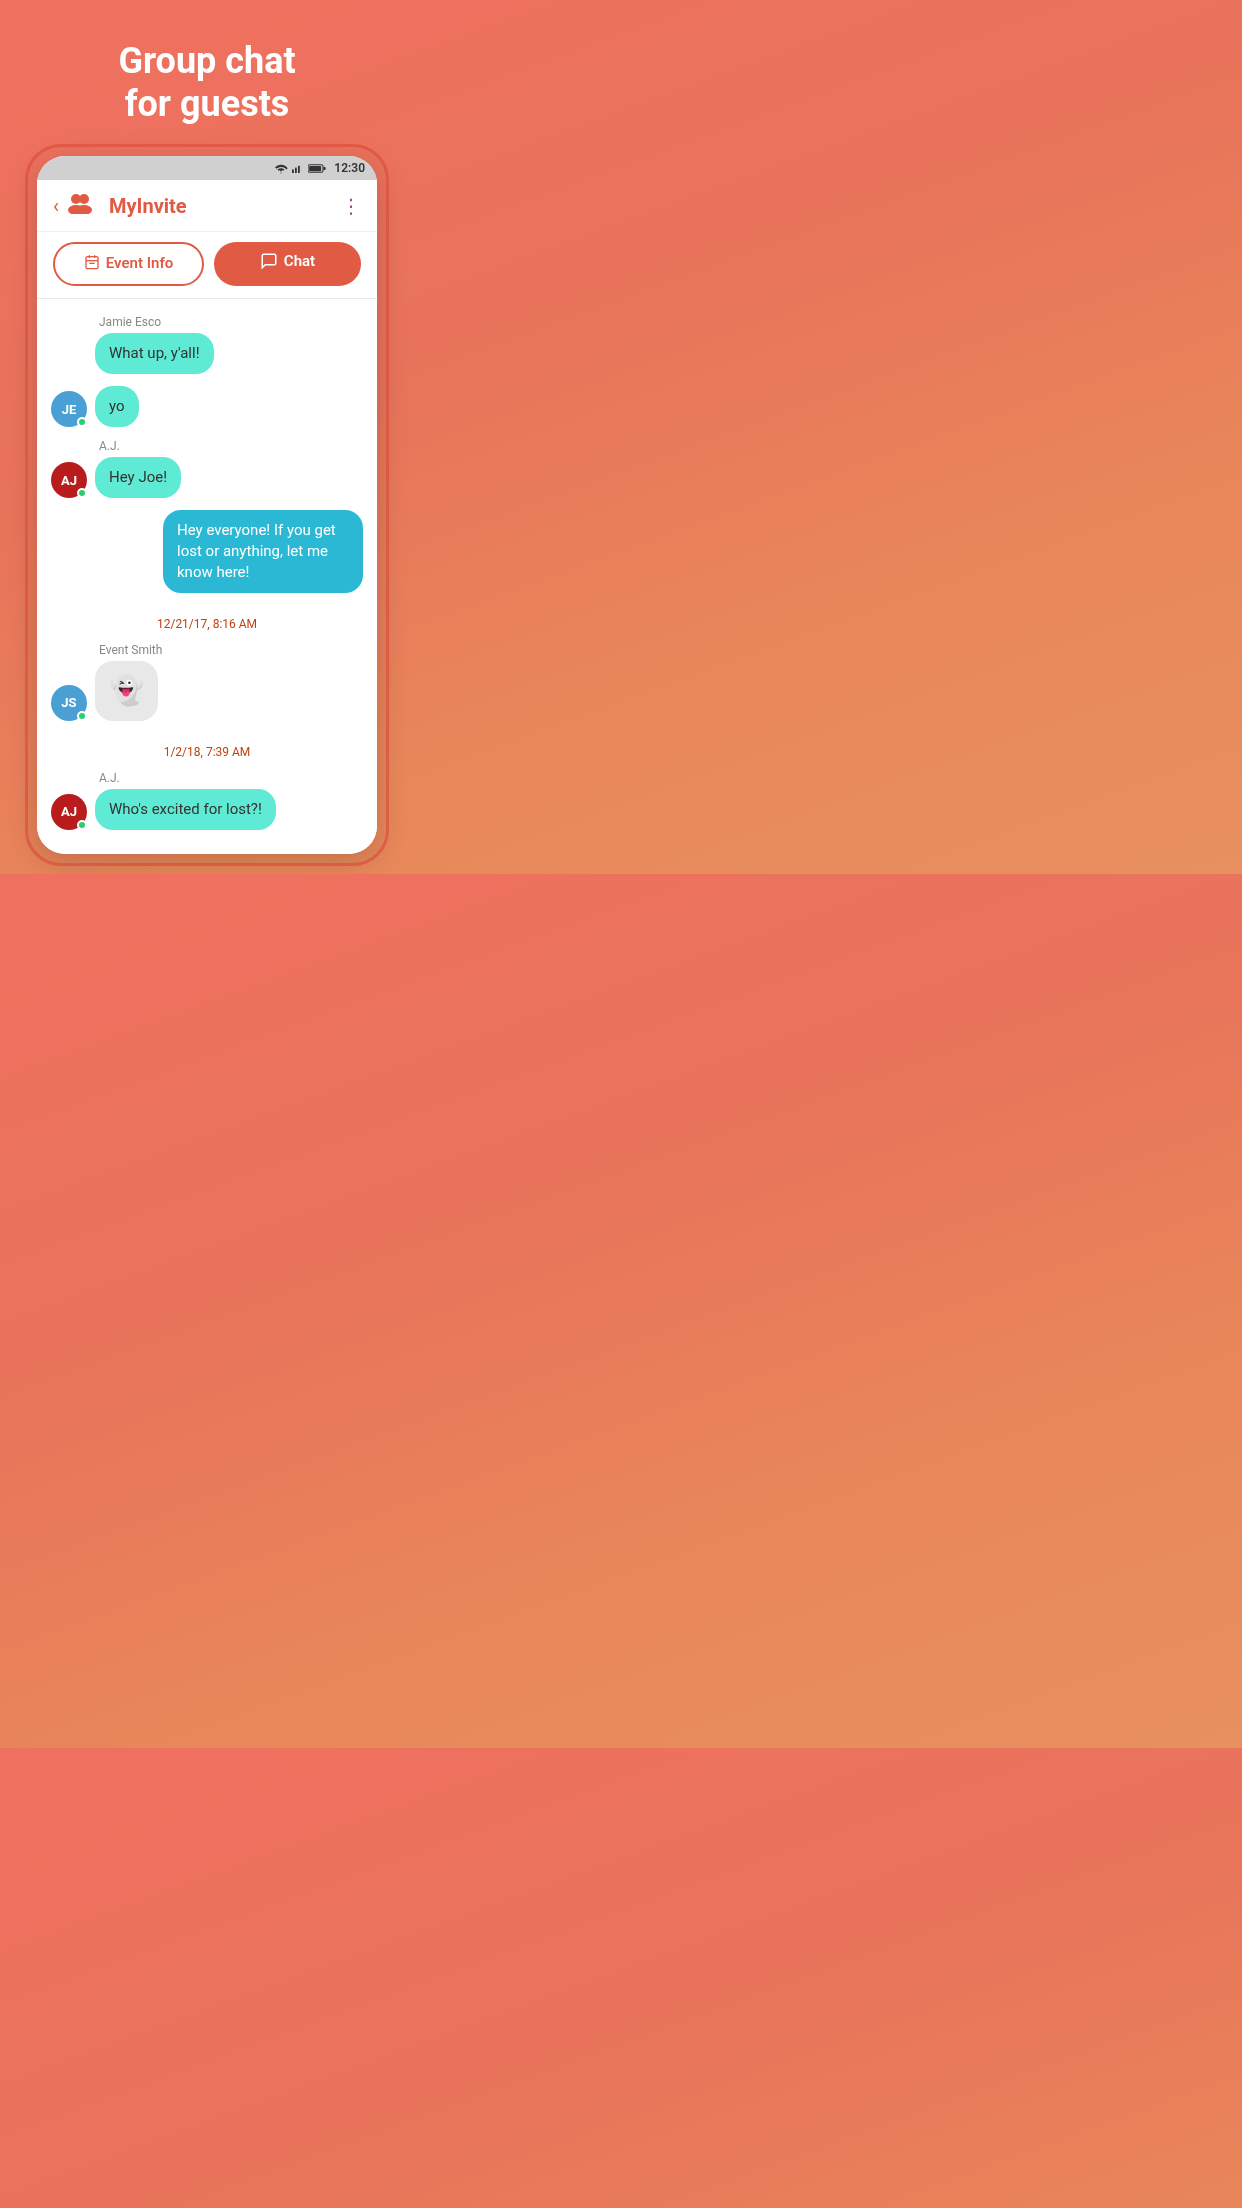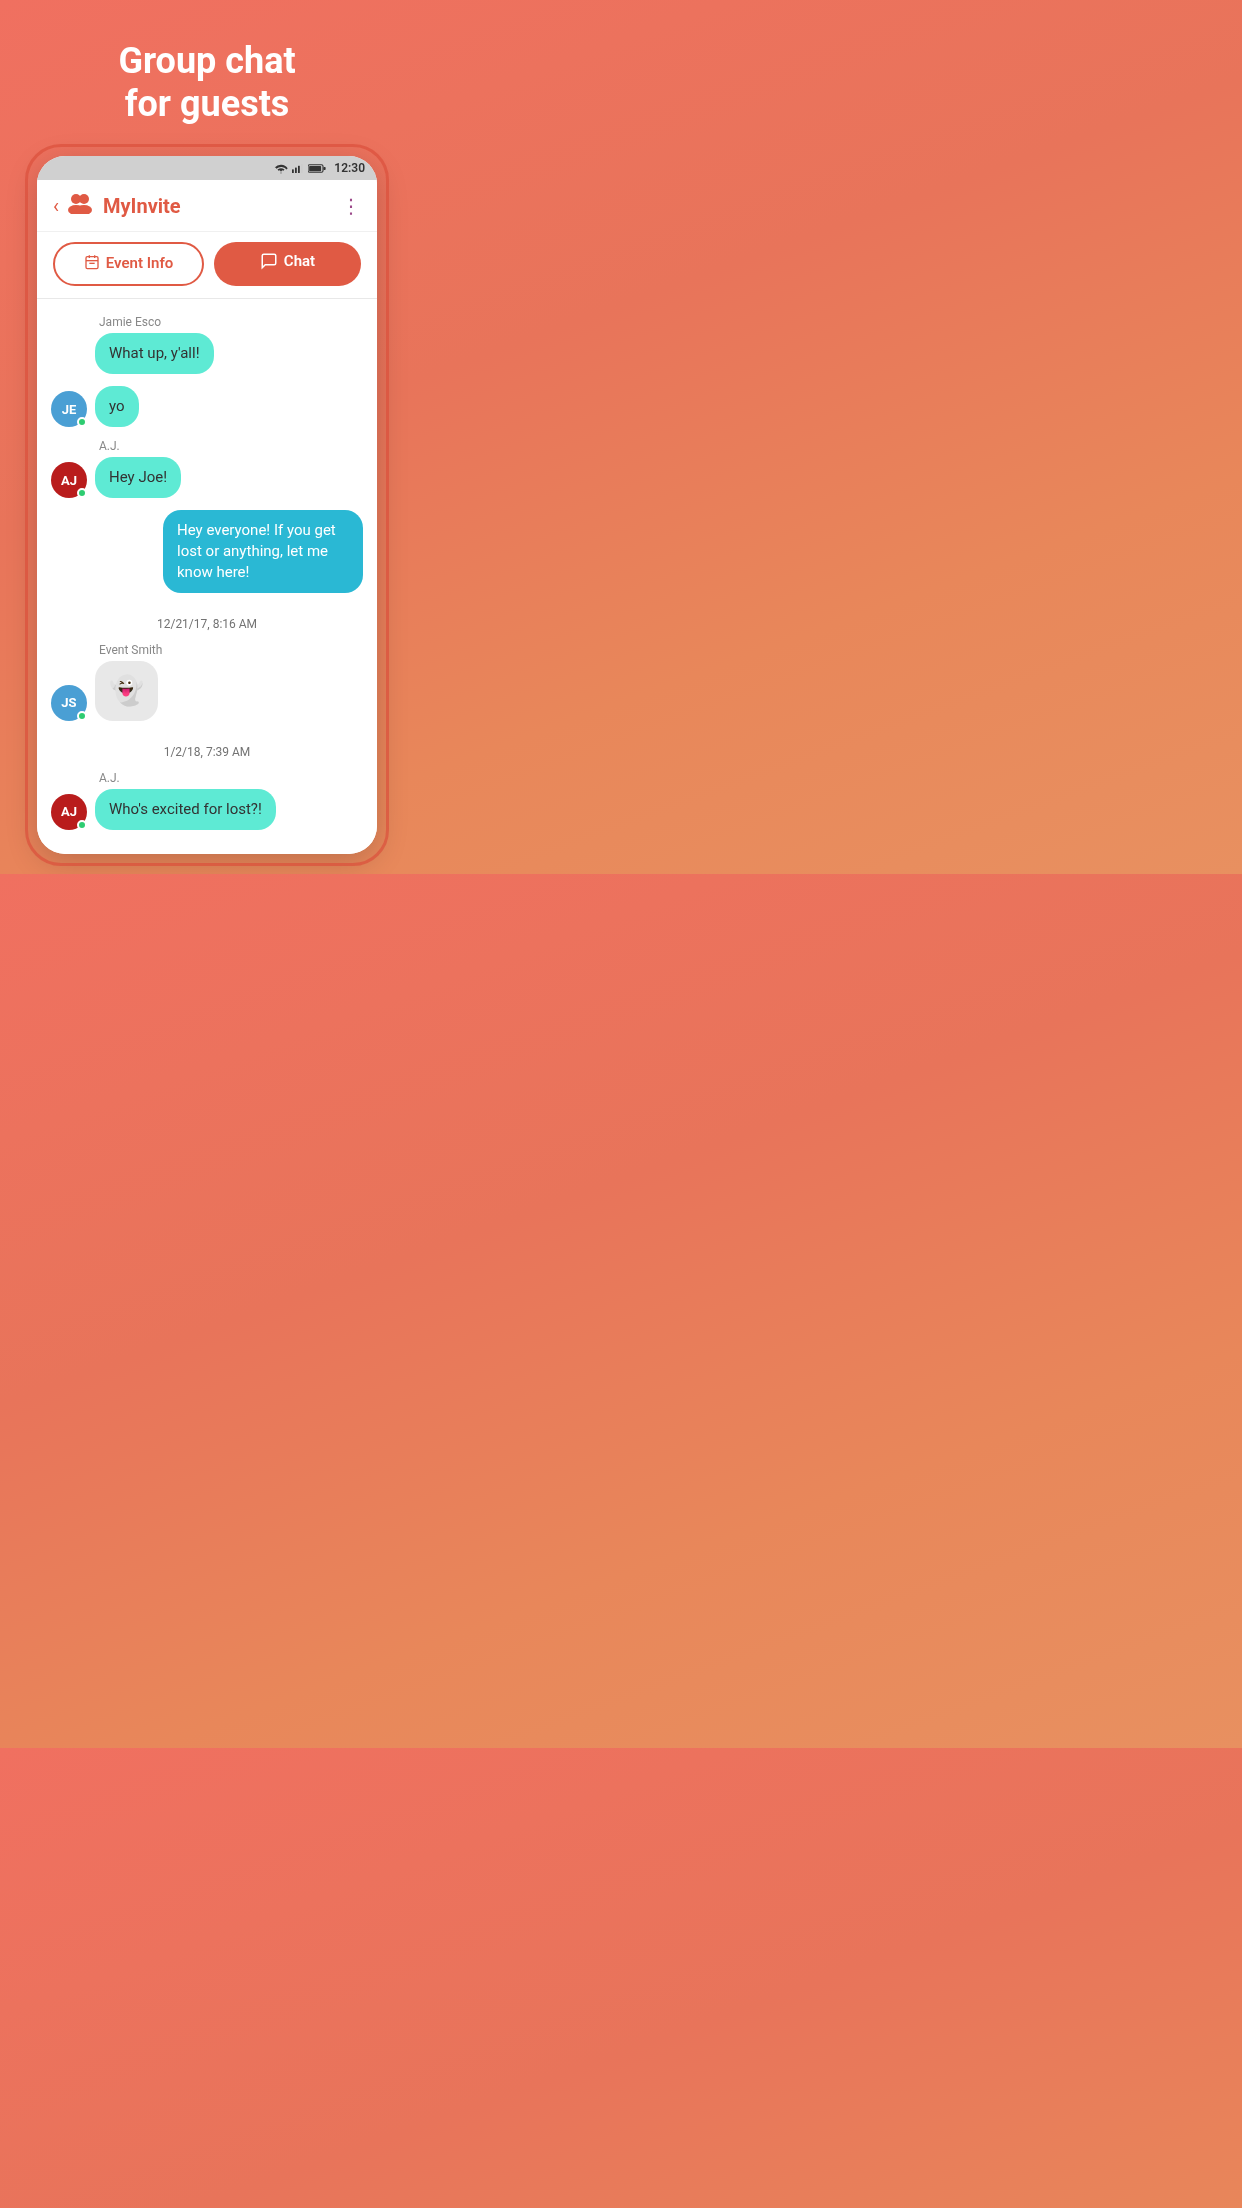--- a/index.html
+++ b/index.html
@@ -103,21 +103,21 @@
     .back-btn {
       color: #e05a44;
       font-size: 20px;
       margin-right: 8px;
       cursor: pointer;
     }
 
     .app-logo {
       display: flex;
       align-items: center;
-      gap: 10px;
+      gap: 16px;
       flex: 1;
     }
 
     .app-logo-icon {
       color: #e05a44;
       font-size: 22px;
     }
 
     .app-logo-text {
       color: #e05a44;
@@ -244,21 +244,21 @@
       background: #e8e8e8;
       display: flex;
       align-items: center;
       justify-content: center;
       padding: 10px 14px;
     }
 
     .timestamp {
       text-align: center;
       font-size: 12px;
-      color: #737373;
+      color: #c2410c;
       margin: 12px 0 8px;
     }
 
     .avatar-spacer {
       width: 36px;
       flex-shrink: 0;
     }
 
     .ghost-emoji {
       font-size: 28px;

